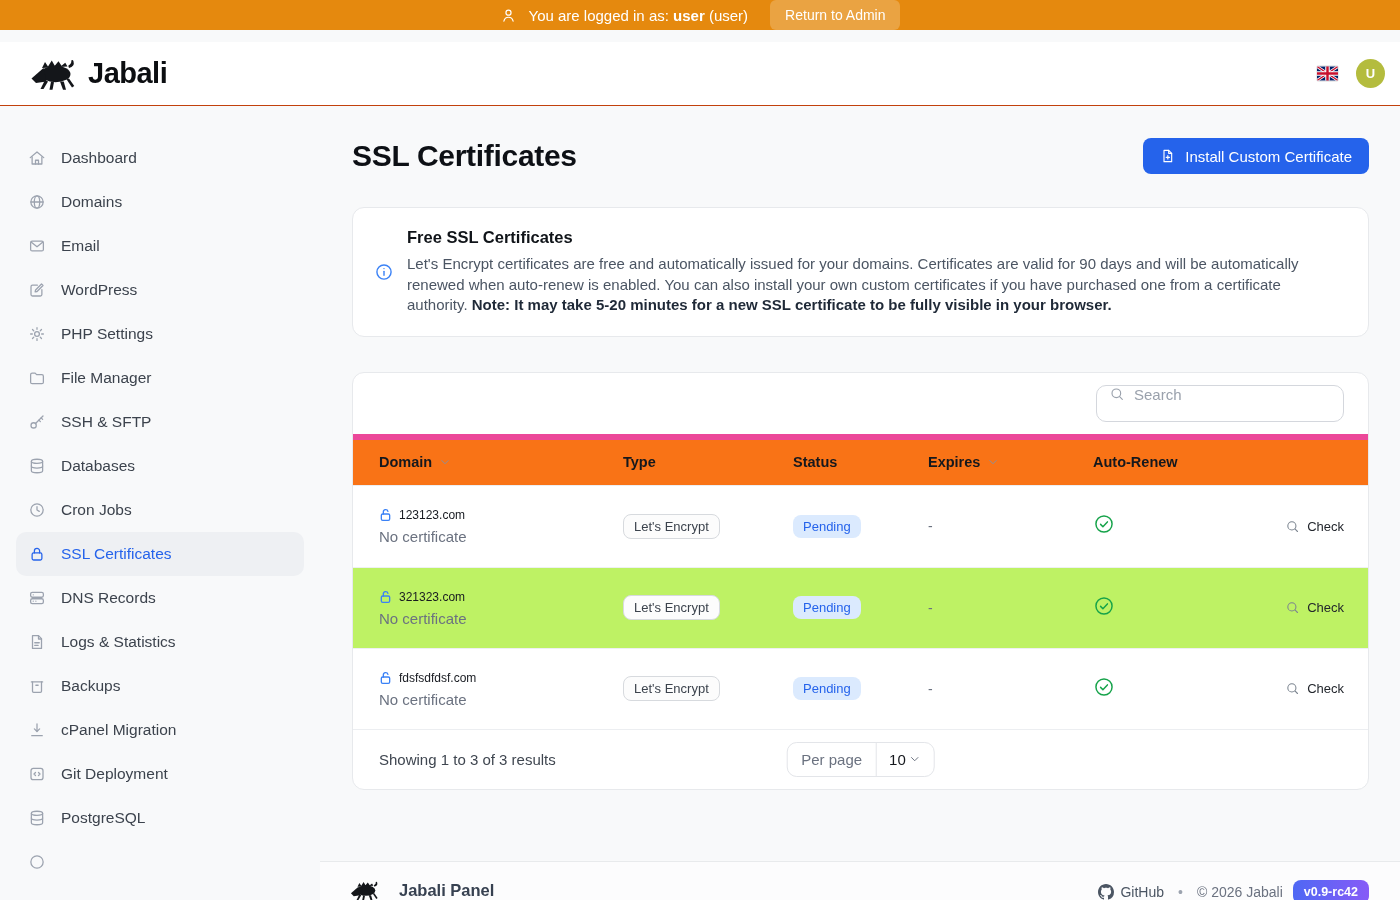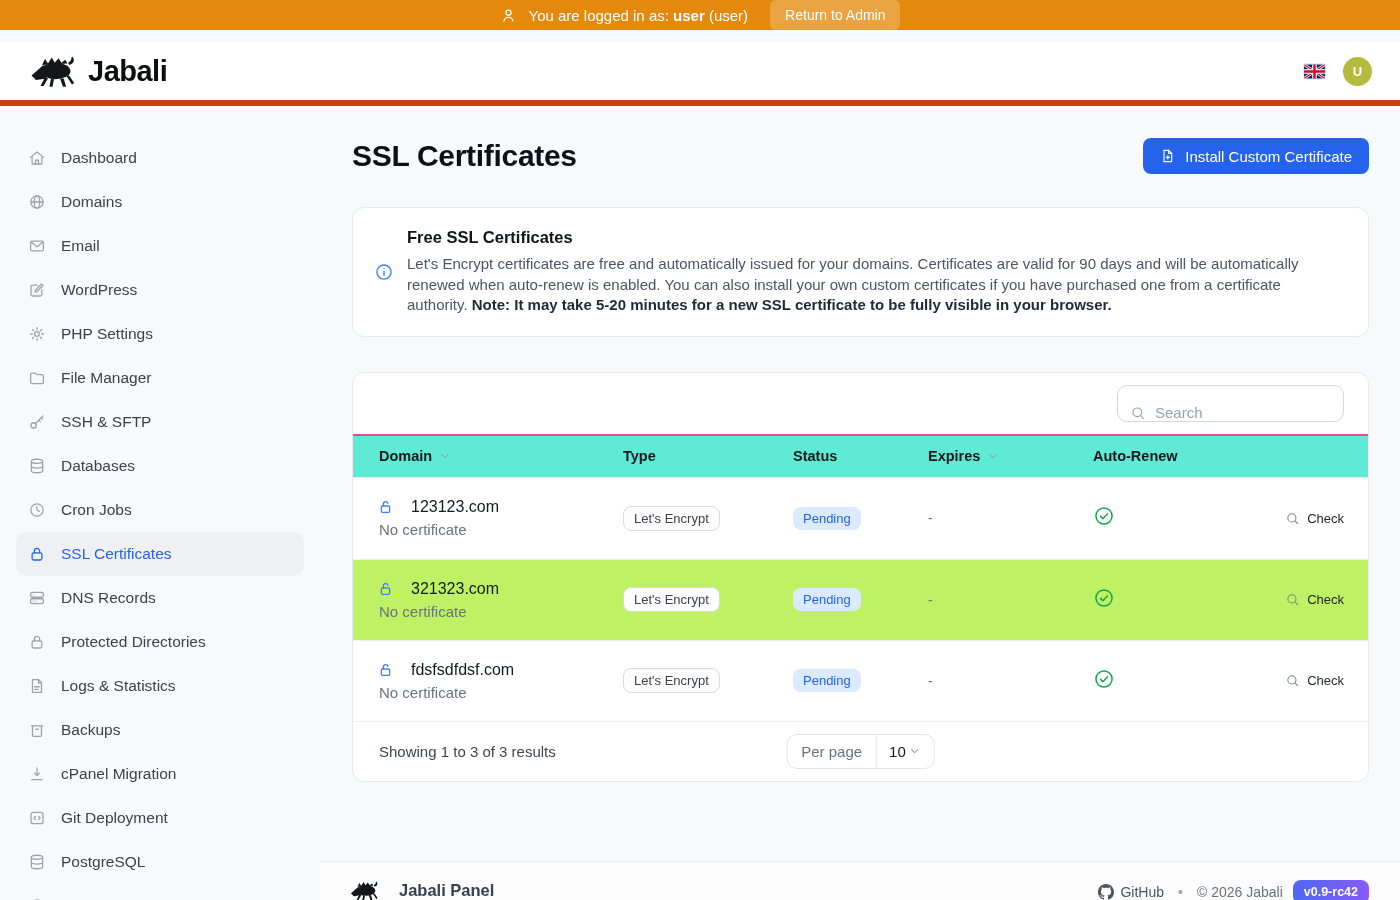--- a/index.html
+++ b/index.html
@@ -8,21 +8,21 @@
   .icn { display:inline-flex; flex:none; }
   .icn svg { width:100%; height:100%; display:block; }
 
   
   .banner { position:absolute; top:0; left:0; right:0; height:30px; background:#e5890e; display:flex; align-items:center; justify-content:center; gap:12px; color:#fff; font-size:15px; }
   .banner .icn { width:17px; height:17px; color:#fff; }
   .banner b { font-weight:700; }
   .banner-btn { margin-left:10px; background:rgba(255,255,255,0.22); color:#fff; border:none; border-radius:6px; padding:7px 15px; font-size:14px; font-family:inherit; cursor:pointer; }
 
   
-  .header { position:absolute; top:42px; left:0; right:0; height:64px; background:#fff; border-bottom:6px solid #c2410c; display:flex; align-items:center; padding:0 28px 0 30px; }
+  .header { position:absolute; top:42px; left:0; right:0; height:64px; background:#fff; border-bottom:1px solid #c2410c; display:flex; align-items:center; padding:0 15px 0 30px; }
   .brand { display:flex; align-items:center; gap:10px; cursor:pointer; }
   .brand .boar { width:48px; height:34px; }
   .brand-name { font-size:29px; font-weight:800; color:#0c0e11; letter-spacing:-0.5px; }
   .header-right { margin-left:auto; display:flex; align-items:center; gap:18px; }
   .flag { width:21px; height:15px; border-radius:2px; overflow:hidden; box-shadow:0 0 0 1px rgba(0,0,0,0.08); cursor:pointer; }
   .flag svg { display:block; width:100%; height:100%; }
   .avatar { width:29px; height:29px; border-radius:50%; background:#b4bc3e; color:#fff; font-size:13px; font-weight:700; display:flex; align-items:center; justify-content:center; cursor:pointer; }
 
   
   .sidebar { position:absolute; top:106px; left:0; bottom:0; width:320px; padding:30px 16px 14px; overflow:hidden; }
@@ -40,33 +40,33 @@
 
   .card { background:#fff; border:1px solid #e7e9ec; border-radius:12px; }
   .info-card { display:flex; align-items:center; gap:13px; padding:20px 24px 20px 21px; margin-bottom:35px; }
   .info-card .icn { width:20px; height:20px; color:#3b82f6; }
   .info-title { font-size:16.5px; font-weight:700; color:#101419; margin-bottom:7px; }
   .info-body { font-size:15px; line-height:20.5px; color:#4b5563; }
   .info-body strong { color:#1f2937; }
 
   
   .search-row { display:flex; padding:12px 24px; }
-  .search-box { margin-left:auto; width:227px; height:37px; border:1px solid #d4d7dd; border-radius:10px; display:flex; align-items:flex-end; gap:9px; padding:0 12px; background:#fff; }
+  .search-box { margin-left:auto; width:248px; height:37px; border:1px solid #d4d7dd; border-radius:10px; display:flex; align-items:flex-start; gap:9px; padding:0 12px; background:#fff; }
   .search-box .icn { width:16px; height:16px; color:#9aa1ac; }
   .search-box input { border:none; outline:none; flex:1; font-size:15px; font-family:inherit; color:#15181d; background:transparent; }
   .search-box input::placeholder { color:#9aa1ac; }
 
   .trow { display:grid; grid-template-columns:244px 170px 135px 165px 130px 1fr; align-items:center; padding:0 24px 0 26px; }
-  .thead { height:44px; background:#5eead4; border-top:2px solid #ec4899; border-bottom:1px solid #eceef1; }
+  .thead { height:52px; background:#f97316; border-top:6px solid #ec4899; border-bottom:1px solid #eceef1; }
   .th { display:flex; align-items:center; gap:6px; font-size:14.5px; font-weight:700; color:#15181d; }
   .th .icn { width:14px; height:14px; color:#8a909b; }
   .tbody .trow { height:81px; border-top:1px solid #eef0f2; }
   .tbody .trow:first-child { border-top:none; }
   .tbody .trow:nth-child(2) { background:#bef264; }
-  .domain-line { display:flex; align-items:center; gap:16px; font-size:16px; color:#171a20; }
+  .domain-line { display:flex; align-items:center; gap:4px; font-size:12px; color:#171a20; }
   .domain-line .icn { width:16px; height:16px; color:#3b82f6; }
   .cell-sub { font-size:15px; color:#6b7280; margin-top:5px; }
   .badge-type { display:inline-block; border:1px solid #d7dade; background:#fcfcfc; color:#3c434d; border-radius:8px; padding:4px 10px; font-size:13px; }
   .badge-status { display:inline-block; background:#dbeafe; color:#2563eb; border-radius:8px; padding:4px 10px; font-size:13px; font-weight:500; }
   .cell-expires { font-size:14px; color:#6b7280; }
   .cell-renew .icn { width:22px; height:22px; color:#16a34a; }
   .cell-action { display:flex; align-items:center; justify-content:flex-end; gap:7px; font-size:13px; color:#22262c; cursor:pointer; }
   .cell-action .icn { width:15px; height:15px; color:#7c8590; }
 
   .tfoot { height:60px; border-top:1px solid #eceef1; display:flex; align-items:center; padding:0 24px 0 26px; position:relative; }
@@ -232,29 +232,20 @@
     </div>
     <div class="side-item">
       <span class="icn">
         <svg viewBox="0 0 24 24" fill="none" stroke="currentColor" stroke-width="1.7" stroke-linecap="round" stroke-linejoin="round">
           <rect x="3.5" y="4.5" width="17" height="6.5" rx="2.2"></rect>
           <rect x="3.5" y="13" width="17" height="6.5" rx="2.2"></rect>
           <path d="M7 7.8h.01M7 16.3h.01M10.5 16.3h.01"></path>
         </svg>
       </span>
       <span>DNS Records</span>
-    </div>
-    <div class="side-item">
-      <span class="icn">
-        <svg viewBox="0 0 24 24" fill="none" stroke="currentColor" stroke-width="1.7" stroke-linecap="round" stroke-linejoin="round">
-          <rect x="5.5" y="10.5" width="13" height="9.5" rx="2"></rect>
-          <path d="M8.5 10.5V8a3.5 3.5 0 0 1 7 0v2.5"></path>
-        </svg>
-      </span>
-      <span>Protected Directories</span>
     </div>
     <div class="side-item">
       <span class="icn">
         <svg viewBox="0 0 24 24" fill="none" stroke="currentColor" stroke-width="1.7" stroke-linecap="round" stroke-linejoin="round">
           <path d="M6 3.5h8l4 4V20.5H6z"></path>
           <path d="M14 3.5V8h4"></path>
           <path d="M9 13h6M9 16.5h4.5"></path>
         </svg>
       </span>
       <span>Logs &amp; Statistics</span>

